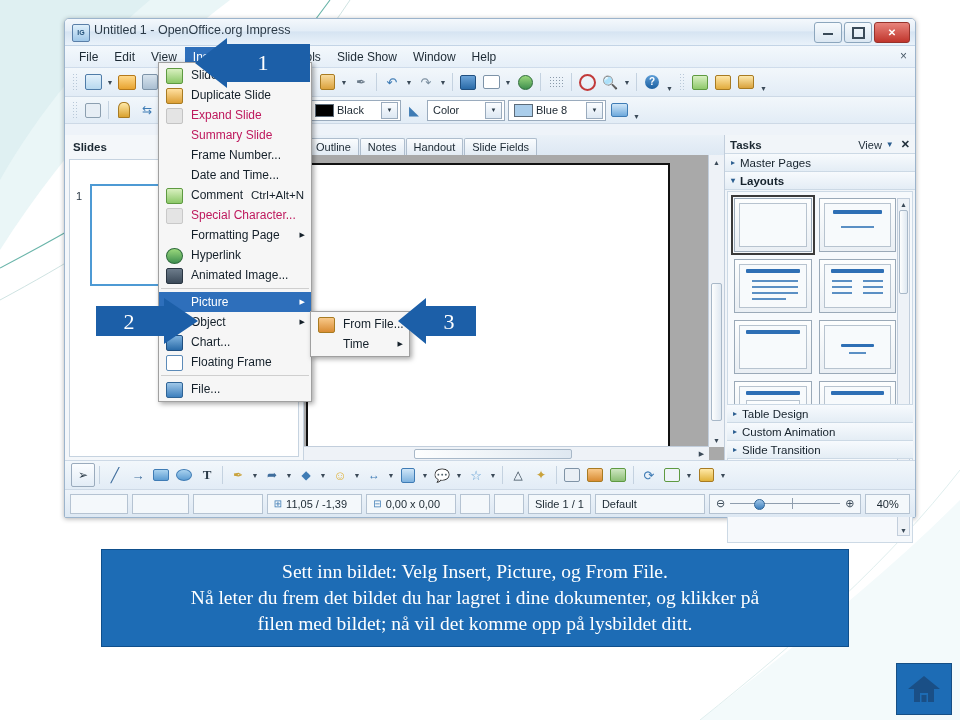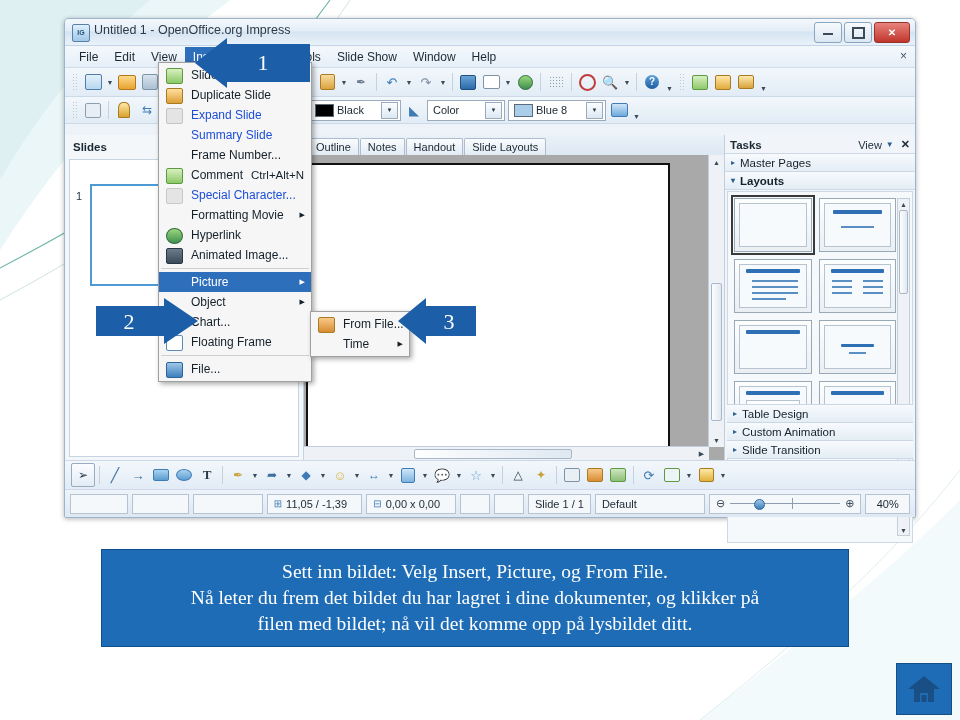--- a/index.html
+++ b/index.html
@@ -161,21 +161,21 @@
     background:linear-gradient(to bottom,#9fc6e8,#3d7fbd);border:1px solid #2f6496;}
   .ztick{position:absolute;left:62px;top:-5px;width:1px;height:11px;background:#8f9eae;}
   
   #insertmenu{
     position:absolute;left:158px;top:62px;width:152px;
     background:#f6f6f6;border:1px solid #a0a0a0;
     box-shadow:2px 2px 5px rgba(0,0,0,.35);
     z-index:40;padding:2px 0;
   }
   .mitem{height:20px;display:flex;align-items:center;font-size:12px;color:#14202a;position:relative;padding-left:32px;}
-  .mitem.dis{color:#1d4ed8;text-align:center;}
+  .mitem.dis{color:#be185d;text-align:center;}
   .mitem.hl{background:#2e6fbb;color:#fff;}
   .mitem .mic{position:absolute;left:7px;top:3px;width:15px;height:14px;border-radius:2px;}
   .mitem .sub{position:absolute;right:6px;font-size:7px;}
   .mitem .acc{margin-left:8px;font-size:11.5px;}
   .msep{height:1px;background:#cfcfcf;margin:3px 2px;}
   
   #submenu{
     position:absolute;left:310px;top:311px;width:98px;
     background:#f6f6f6;border:1px solid #a0a0a0;
     box-shadow:2px 2px 5px rgba(0,0,0,.35);z-index:45;padding:2px 0;
@@ -391,21 +391,21 @@
         <div class="sp-num">1</div>
         <div class="sp-thumb"></div>
       </div>
     </div>
 
     <div class="centerpanel">
       <div class="viewtabs">
         <div class="vtab">Outline</div>
         <div class="vtab">Notes</div>
         <div class="vtab">Handout</div>
-        <div class="vtab">Slide Layouts</div>
+        <div class="vtab">Slide Fields</div>
       </div>
       <div class="canvaswrap">
         <div class="canvas-slide"></div>
         <div class="vscroll">
           <div class="sb-arrow" style="left:0;right:0;top:1px;height:12px;">▲</div>
           <div class="sb-thumb" style="left:2px;right:2px;top:128px;height:136px;"></div>
           <div class="sb-arrow" style="left:0;right:0;bottom:1px;height:12px;">▼</div>
         </div>
         <div class="hscroll">
           <div class="sb-thumb" style="left:110px;top:2px;bottom:2px;width:156px;"></div>
@@ -647,30 +647,33 @@
     <span class="mic" style="background:#e4e4e4;border:1px solid #c4c4c4;"></span>
     <span>Expand Slide</span>
   </div>
   <div class="mitem dis">
     <span>Summary Slide</span>
   </div>
   <div class="mitem">
     <span>Frame Number...</span>
   </div>
   <div class="mitem">
+    <span>Date and Time...</span>
+  </div>
+  <div class="mitem">
     <span class="mic" style="background:linear-gradient(#d9f0c0,#8cc868);border:1px solid #5e9a41;"></span>
     <span>Comment</span>
     <span class="acc">Ctrl+Alt+N</span>
   </div>
   <div class="mitem dis">
     <span class="mic" style="background:#e4e4e4;border:1px solid #c9c9c9;"></span>
     <span>Special Character...</span>
   </div>
   <div class="mitem">
-    <span>Formatting Movie</span>
+    <span>Formatting Page</span>
     <span class="sub">▶</span>
   </div>
   <div class="mitem">
     <span class="mic" style="border-radius:50%;background:linear-gradient(#9ad87c,#3f8f4f);border:1px solid #2d6b3a;"></span>
     <span>Hyperlink</span>
   </div>
   <div class="mitem">
     <span class="mic" style="background:linear-gradient(#6d7c8b,#3c4a59);border:1px solid #2a3642;"></span>
     <span>Animated Image...</span>
   </div>

